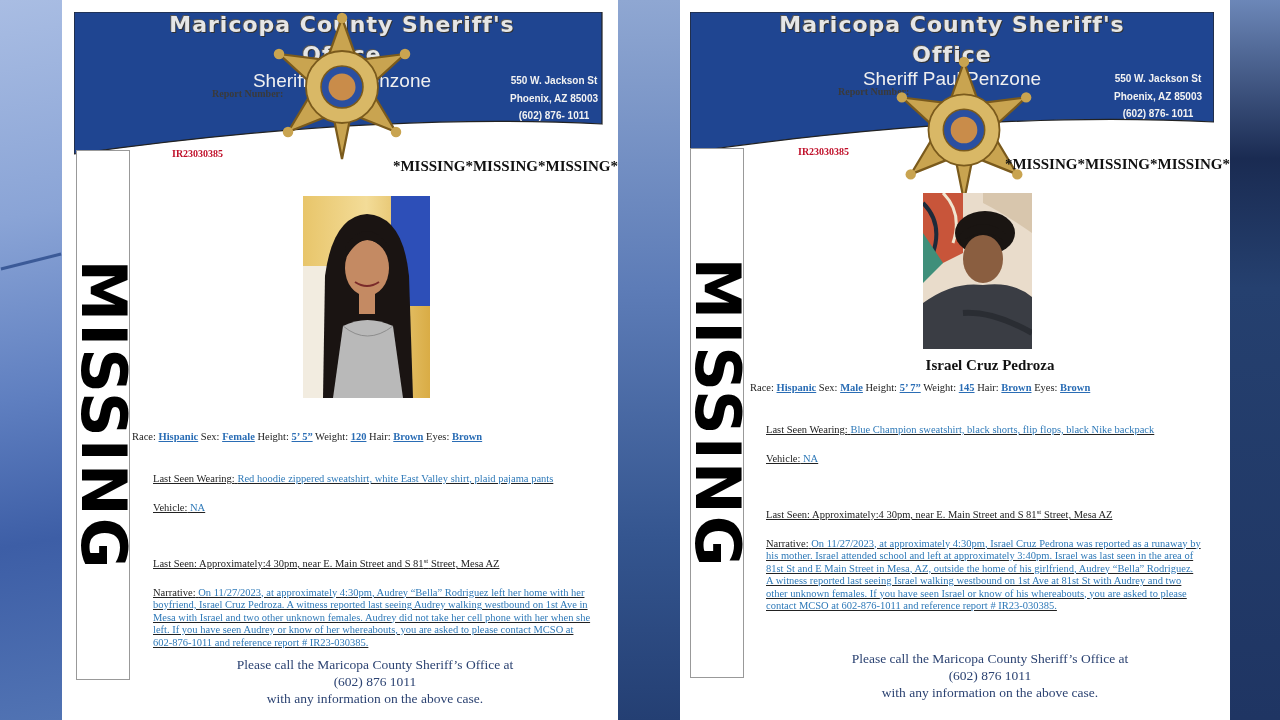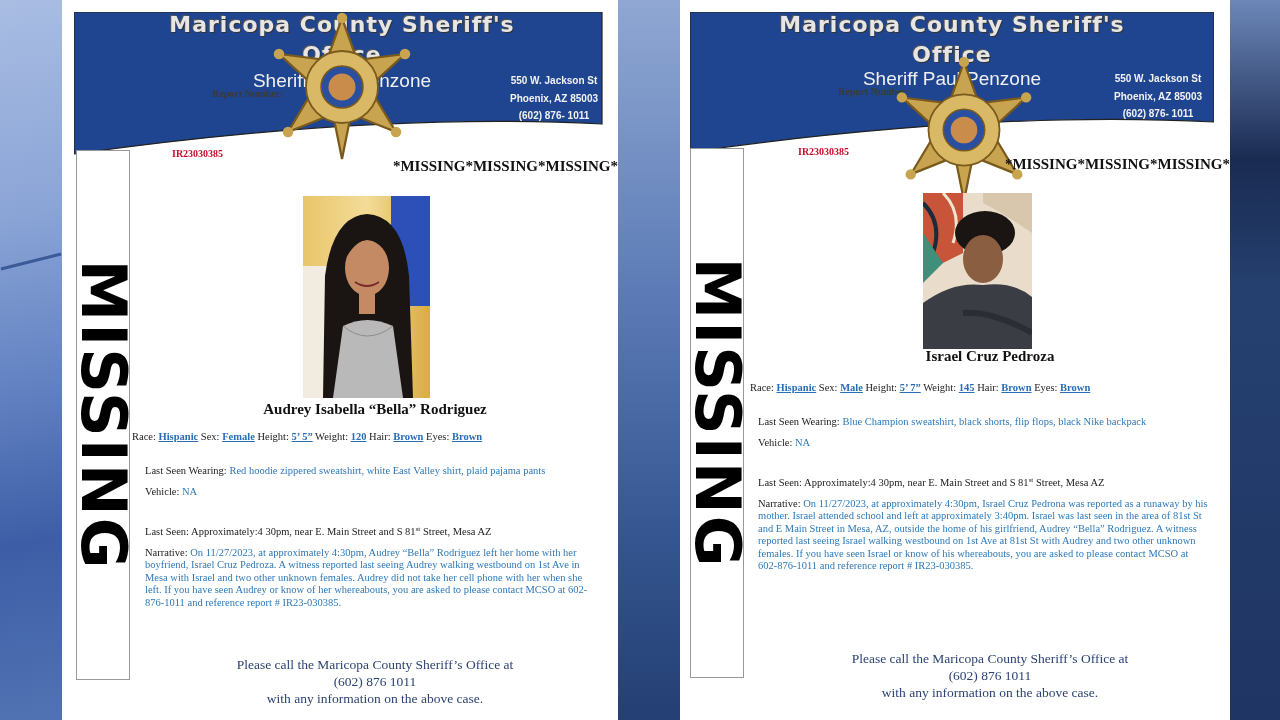--- a/index.html
+++ b/index.html
@@ -90,21 +90,21 @@
   }
   .stats {
     position: absolute; left: 70px; right: 0; text-align: left;
     font-size: 10.5px; color: #222;
   }
   .stats .v { color: #2a6db5; text-decoration: underline; font-weight: bold; }
   .info {
     position: absolute; font-size: 10.5px; color: #222; line-height: 12.5px;
   }
   .info .blue { color: #2e79b8; }
-  .info p { margin: 8px; }
+  .info p { margin: 16px; text-decoration: underline; }
   .info .gap { height: 12px; }
   .footer {
     position: absolute; left: 70px; right: 0; text-align: center;
     font-size: 13.5px; color: #2c4372; line-height: 17px;
   }
   sup { font-size: 7px; vertical-align: super; line-height: 0; }
 </style>
 </head>
 <body>
 
@@ -161,21 +161,20 @@
       <path d="M20,202 L22,80 Q30,20 64,18 Q100,20 106,80 L110,202 Z" fill="#1a1412"></path>
       <ellipse cx="64" cy="72" rx="22" ry="28" fill="#c48a63"></ellipse>
       <path d="M44,60 Q64,28 86,60 L86,50 Q64,20 42,50 Z" fill="#1a1412"></path>
       <path d="M52,86 Q64,94 76,86" stroke="#7a2a2a" stroke-width="2" fill="none"></path>
       <rect x="56" y="98" width="16" height="20" fill="#c48a63"></rect>
       <path d="M30,202 L40,130 Q64,118 90,130 L100,202 Z" fill="#b9b9b9"></path>
       <path d="M40,130 Q64,150 90,130" stroke="#8d8d8d" stroke-width="1" fill="none"></path>
     </svg>
   </div>
 
-  <div class="person-name" style="top:401px;">Audrey Isabella “Bella” Rodriguez</div>
 
   <div class="stats" style="top:431px;">
     <span>Race:</span>
     <span class="v">Hispanic</span>
     <span>Sex:</span>
     <span class="v">Female</span>
     <span>Height:</span>
     <span class="v">5’ 5”</span>
     <span>Weight:</span>
     <span class="v">120</span>
@@ -243,21 +242,21 @@
       <path d="M0,40 L20,70 L0,90 Z" fill="#3f8f7a"></path>
       <path d="M60,0 L109,0 L109,40 Q80,20 60,10 Z" fill="#d8c6ad"></path>
       <ellipse cx="62" cy="40" rx="30" ry="22" fill="#1a1512"></ellipse>
       <ellipse cx="60" cy="66" rx="20" ry="24" fill="#8a5e40"></ellipse>
       <path d="M38,50 Q60,30 84,50 L84,42 Q60,20 36,42 Z" fill="#1a1512"></path>
       <path d="M0,156 L0,110 Q30,88 60,92 Q90,88 109,104 L109,156 Z" fill="#3a3d44"></path>
       <path d="M40,120 Q70,118 109,140" stroke="#2a2d33" stroke-width="6" fill="none"></path>
     </svg>
   </div>
 
-  <div class="person-name" style="top:348px;">Israel Cruz Pedroza</div>
+  <div class="person-name" style="top:357px;">Israel Cruz Pedroza</div>
 
   <div class="stats" style="top:382px;">
     <span>Race:</span>
     <span class="v">Hispanic</span>
     <span>Sex:</span>
     <span class="v">Male</span>
     <span>Height:</span>
     <span class="v">5’ 7”</span>
     <span>Weight:</span>
     <span class="v">145</span>

